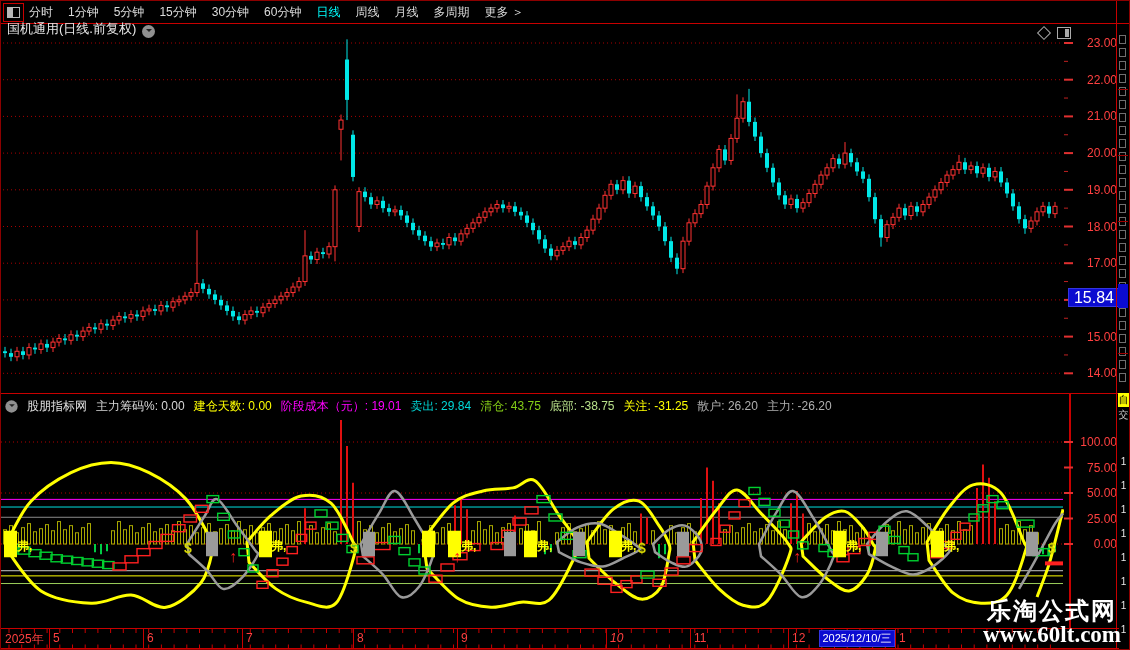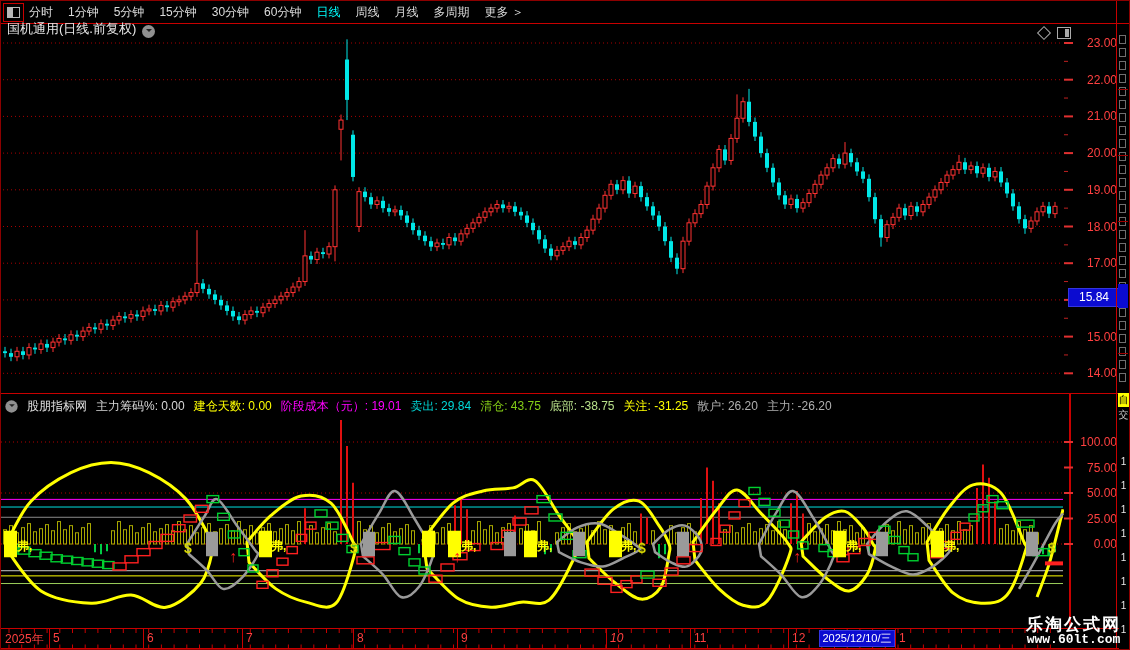--- a/index.html
+++ b/index.html
@@ -19,32 +19,32 @@
   #titlerow{left:6px;top:21px;height:16px;display:flex;align-items:flex-end;gap:6px;}
   #title{font-size:13px;color:#e8e8e8;white-space:nowrap;}
   .circ{width:13px;height:13px;border-radius:50%;background:#909090;position:relative;}
   .circ:after{content:"";position:absolute;left:3.5px;top:4px;border:3px solid transparent;border-top-color:#222;}
   #titleicons{left:1038px;top:26px;display:flex;gap:8px;align-items:center;}
   .diamond{width:8px;height:8px;border:1px solid #aaa;transform:rotate(45deg);}
   .panelico{width:12px;height:10px;border:1px solid #aaa;position:relative;}
   .panelico:after{content:"";position:absolute;right:1px;top:1px;bottom:1px;width:4px;background:#aaa;}
   
   .plabel{position:absolute;width:48px;text-align:right;font-size:12px;color:#ff4040;}
-  .badge{position:absolute;background:#0b0bd0;color:#fff;font-size:12px;text-align:center;border:1px solid #3434e0;}
+  .badge{position:absolute;background:#0b0bd0;color:#fff;font-size:16px;text-align:center;border:1px solid #3434e0;}
   
   #indhead{left:4px;top:397px;height:16px;display:flex;align-items:center;gap:9px;font-size:12px;white-space:nowrap;}
   #indsrc{color:#e0e0e0;}
   
   #timeline{left:0;top:628px;width:1118px;height:19px;}
   .tlabel{position:absolute;font-size:12px;color:#ff4040;top:2px;white-space:nowrap;}
   .tdiv{position:absolute;width:1px;background:#c80000;top:0;height:19px;}
   
   #wm{right:8px;bottom:3px;text-align:center;color:#fff;z-index:9;line-height:1.0;}
-  #wm .l1{font-size:17px;font-weight:bold;letter-spacing:2px;}
-  #wm .l2{font-size:13px;font-weight:bold;font-family:Liberation Mono, monospace;}
+  #wm .l1{font-size:24px;font-weight:bold;letter-spacing:2px;}
+  #wm .l2{font-size:23px;font-weight:bold;font-family:Liberation Serif, serif;}
   
   #strip{right:0;top:0;width:12px;height:650px;border-left:1px solid #c80000;z-index:5;}
   .sq{position:absolute;left:2px;width:7px;height:9px;border:1px solid #6f6f6f;box-sizing:border-box;}
   .sdiv{position:absolute;left:1px;width:10px;height:1px;background:#a00000;}
   .schar{position:absolute;left:1px;width:11px;text-align:center;font-size:10px;}
   svg{position:absolute;left:0;top:0;}
 </style>
 </head>
 <body>
 

